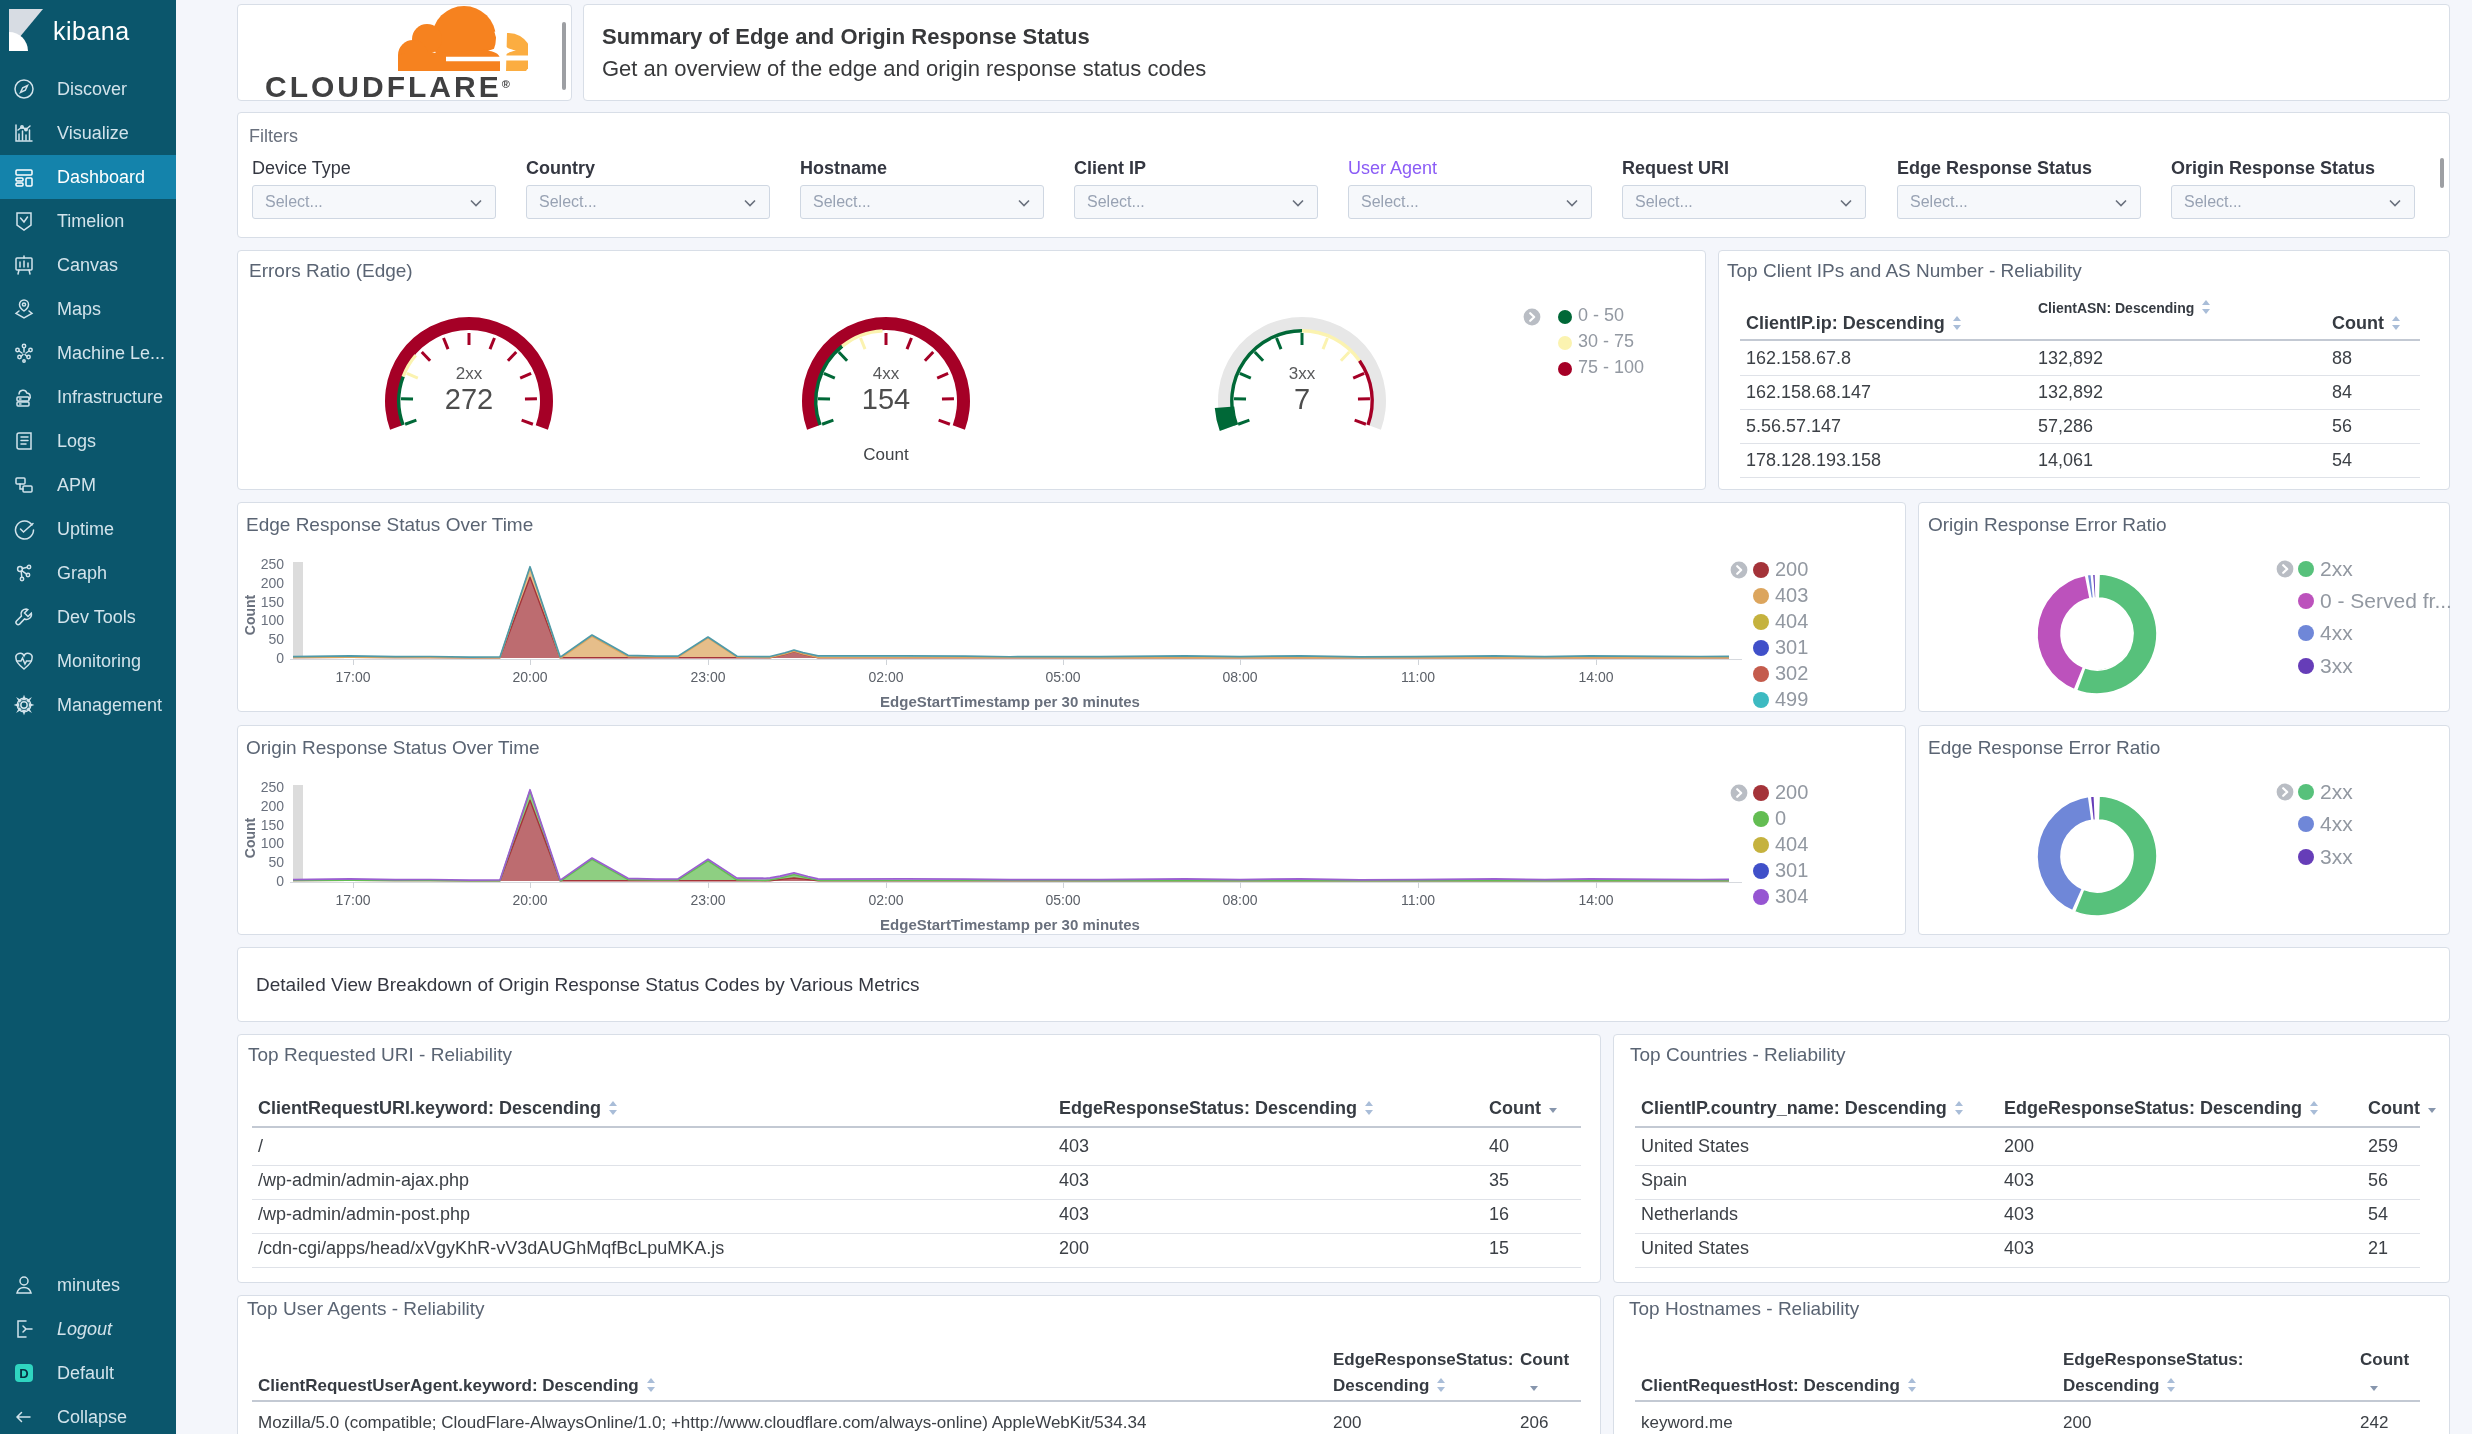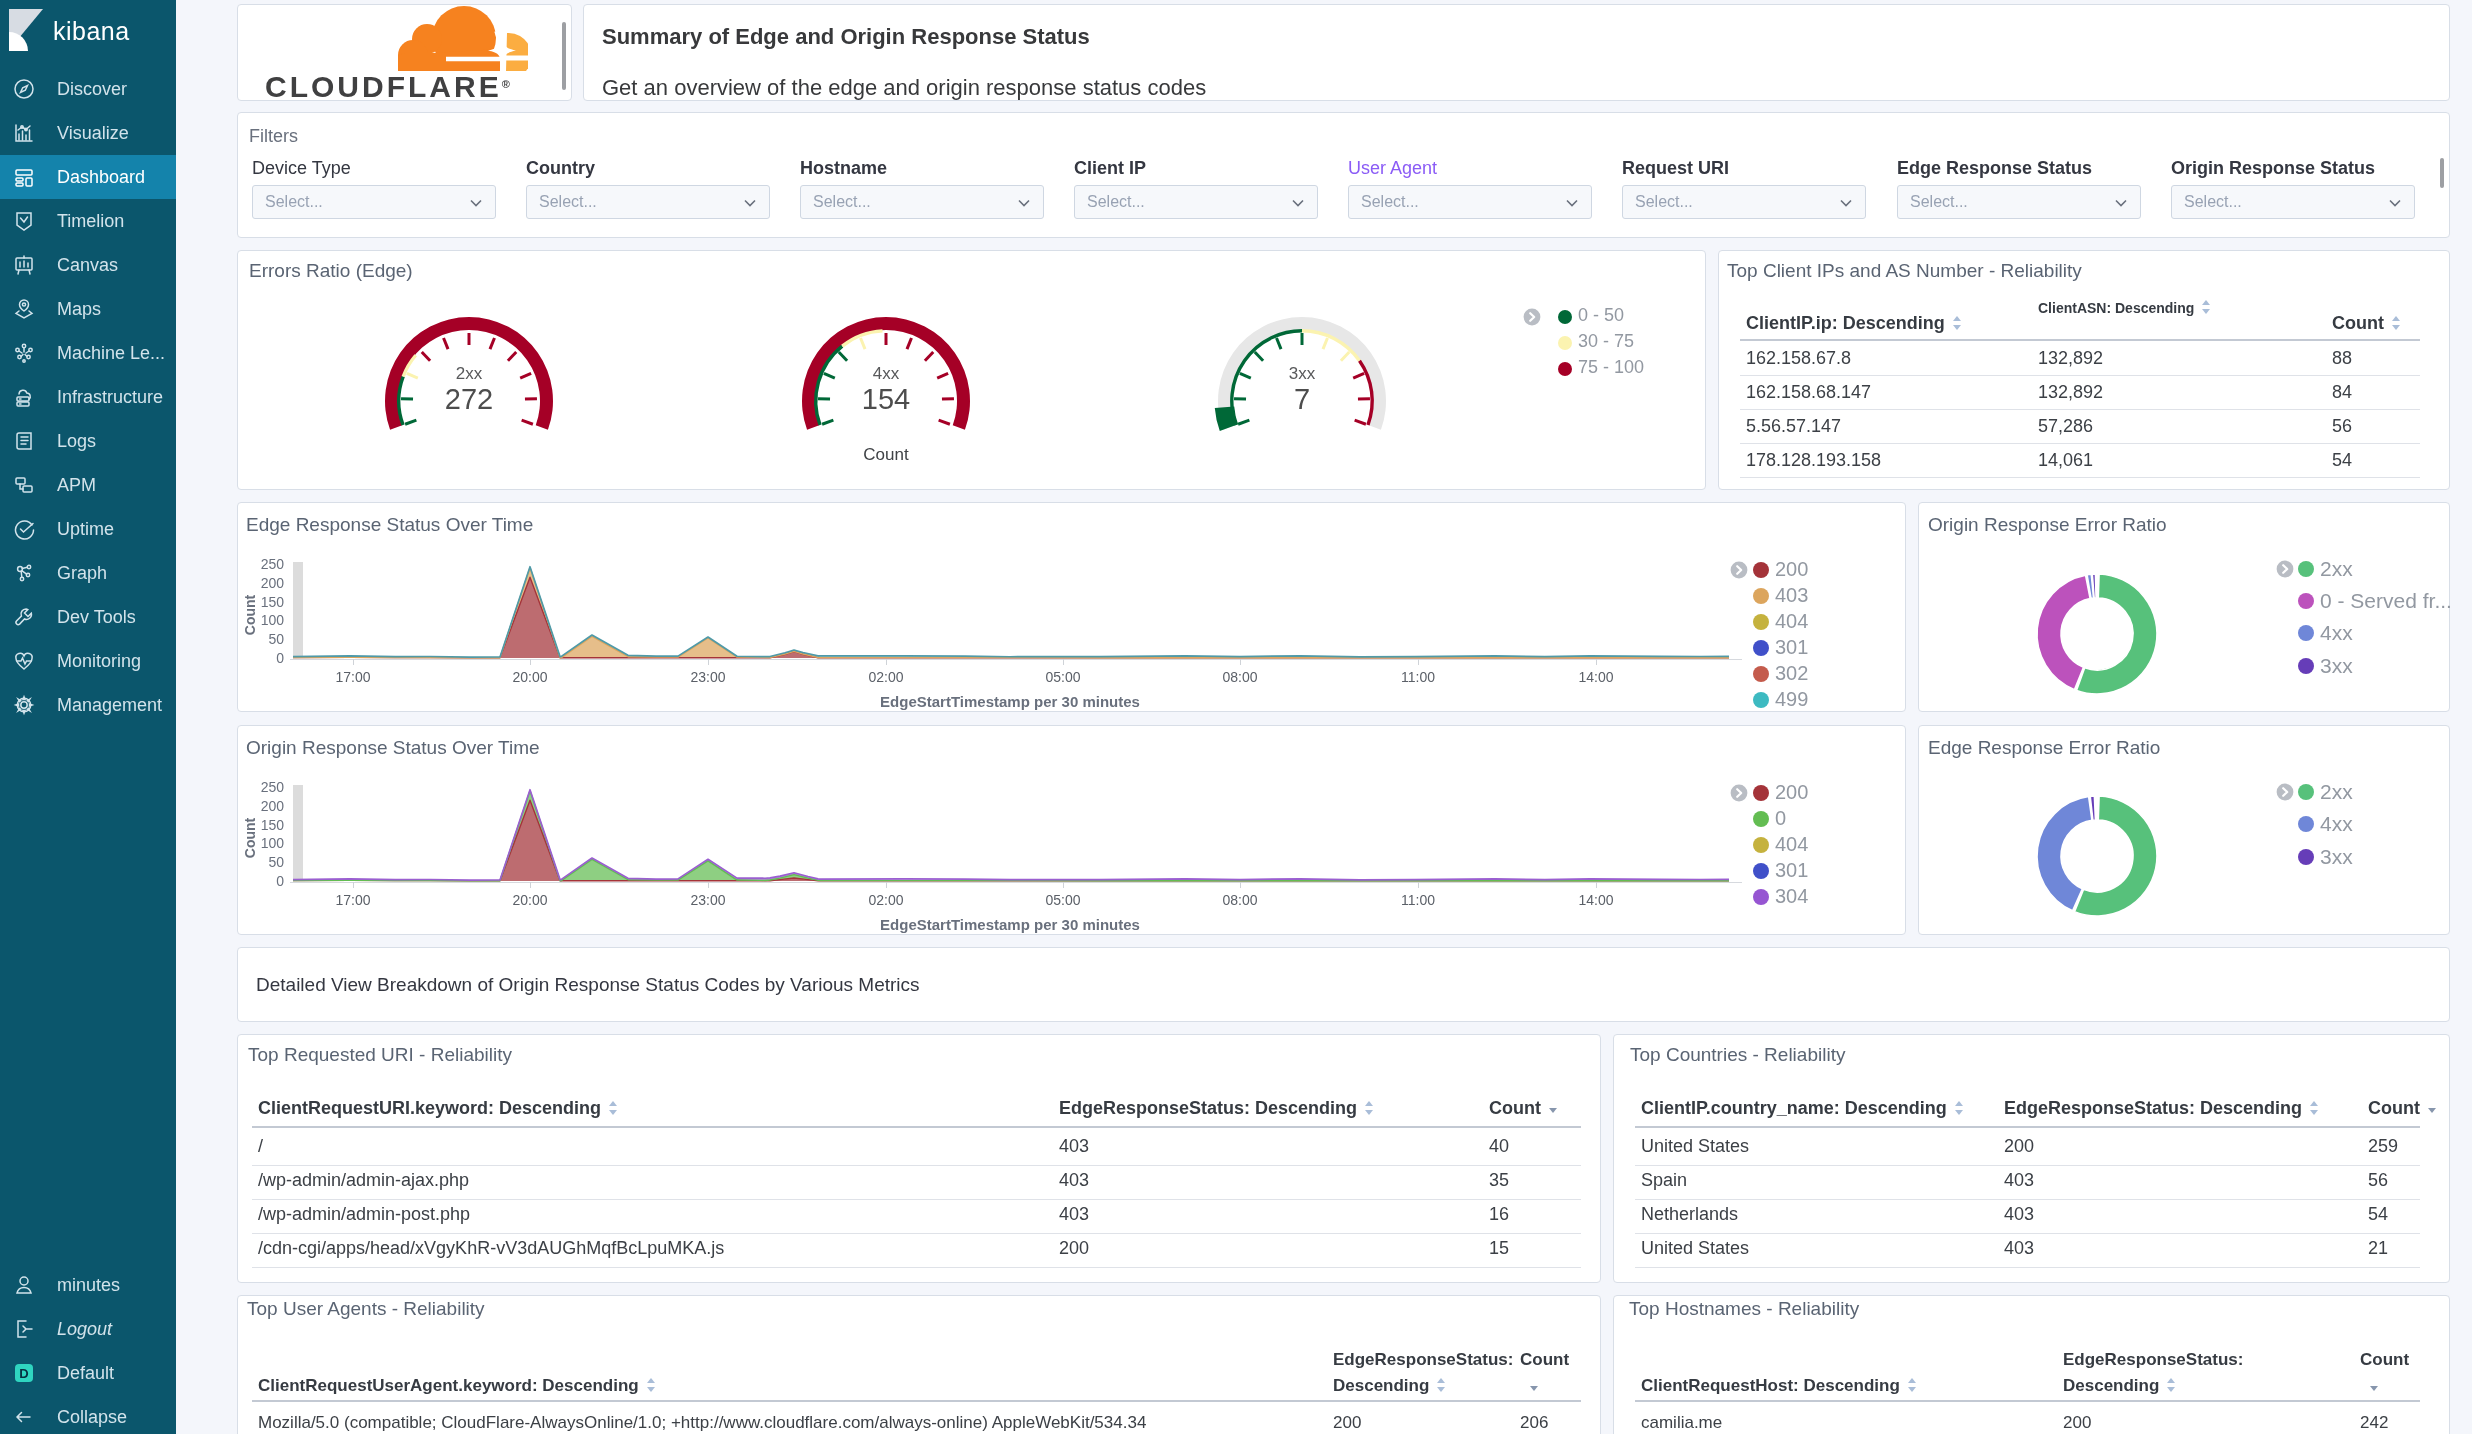--- a/index.html
+++ b/index.html
@@ -195,21 +195,21 @@
 </g>
 <path d="M52,54 L113,54" stroke="#fff" stroke-width="4.5"></path>
 <path d="M103,26 L117,71" stroke="#fff" stroke-width="5.5"></path>
 <path d="M113,28 A23,23 0 0 1 132,66 L112,66 Z" fill="#fbad41"></path>
 <path d="M108,53 L134,53" stroke="#fff" stroke-width="5"></path>
 <path d="M108,31 C110.2,42 111.8,43.2 122,45.6 C111.8,48 110.2,49.2 108,60 C105.8,49.2 104.2,48 94,45.6 C104.2,43.2 105.8,42 108,31 Z" fill="#fff"></path>
 </svg>
 <div class="abs" style="left:265px;top:70px;width:280px;font-size:30px;font-weight:bold;color:#404041;letter-spacing:3px">CLOUDFLARE<span style="font-size:11px;vertical-align:9px;letter-spacing:0">®</span></div>
 <div class="abs" style="left:562px;top:22px;width:4px;height:68px;background:#9d9fa3;border-radius:2px"></div>
 <div class="abs" style="left:602px;top:24px;font-size:22px;font-weight:bold;color:#38393b">Summary of Edge and Origin Response Status</div>
-<div class="abs" style="left:602px;top:75px;font-size:22px;color:#38393b">Get an overview of the edge and origin response status codes</div>
+<div class="abs" style="left:602px;top:56px;font-size:22px;color:#38393b">Get an overview of the edge and origin response status codes</div>
 <div class="abs" style="left:249px;top:126px;font-size:18px;color:#69707d">Filters</div>
 <div class="abs" style="left:252px;top:158px;font-size:18px;font-weight:normal;color:#343741">Device Type</div>
 <div class="abs" style="left:252px;top:185px;width:244px;height:34px;background:#f6f8fb;border:1px solid #cfd7e2;border-radius:3px">
     <span style="position:absolute;left:12px;top:7px;font-size:16px;color:#98a2b3">Select...</span>
     <svg style="position:absolute;right:12px;top:11px" width="14" height="12" viewBox="0 0 14 12">
       <path d="M2,3.5 L7,8.5 L12,3.5" fill="none" stroke="#69707d" stroke-width="1.6"></path>
     </svg>
   </div>
 <div class="abs" style="left:526px;top:158px;font-size:18px;font-weight:bold;color:#343741">Country</div>
 <div class="abs" style="left:526px;top:185px;width:244px;height:34px;background:#f6f8fb;border:1px solid #cfd7e2;border-radius:3px">
@@ -621,14 +621,14 @@
 <div class="abs hd" style="left:2063px;top:1350px;font-size:17px">EdgeResponseStatus:</div>
 <div class="abs hd" style="left:2063px;top:1376px;font-size:17px;white-space:nowrap">Descending<svg width="12" height="18" viewBox="0 0 12 18" style="vertical-align:-3px;margin-left:6px">
       <path d="M6,2 L10,7 L2,7 Z" fill="#a9bdd8"></path>
       <path d="M6,16 L2,11 L10,11 Z" fill="#a9bdd8"></path>
     </svg></div>
 <div class="abs hd" style="left:2360px;top:1350px;font-size:17px">Count</div>
 <div class="abs" style="left:2368px;top:1378px"><svg width="12" height="10" viewBox="0 0 12 10" style="vertical-align:-1px;">
       <path d="M6,8 L2,3 L10,3 Z" fill="#8796ad"></path>
     </svg></div>
 <div class="sep" style="left:1635px;top:1400px;width:785px;height:2px;background:#c3c9d3"></div>
-<div class="abs" style="left:1641px;top:1413px;font-size:17px;color:#3c4046;white-space:nowrap">camilia.me</div>
+<div class="abs" style="left:1641px;top:1413px;font-size:17px;color:#3c4046;white-space:nowrap">keyword.me</div>
 <div class="abs" style="left:2063px;top:1413px;font-size:17px;color:#3c4046;white-space:nowrap">200</div>
 <div class="abs" style="left:2360px;top:1413px;font-size:17px;color:#3c4046;white-space:nowrap">242</div>
 </body></html>

